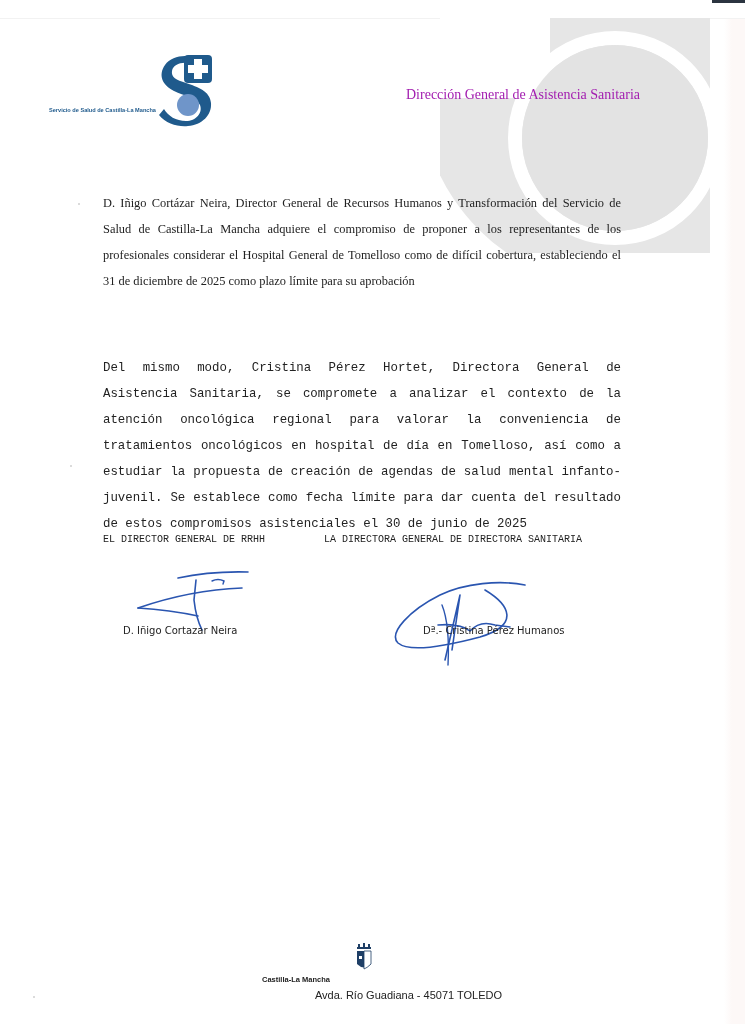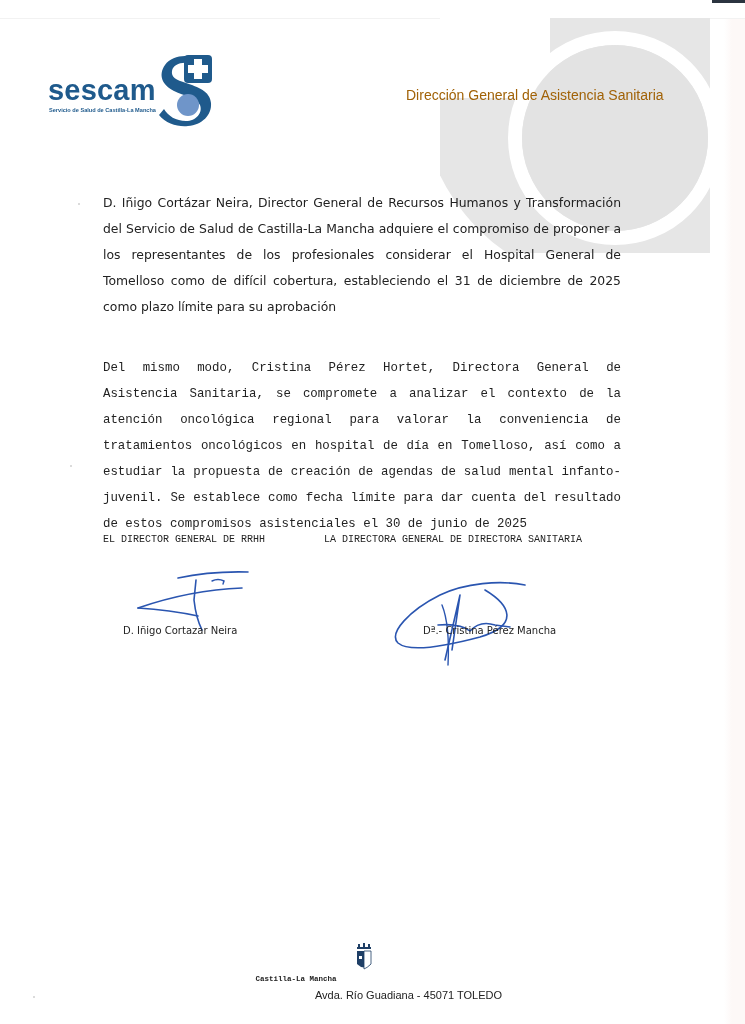--- a/index.html
+++ b/index.html
@@ -32,31 +32,31 @@
     }
     .logo-sub {
       position: absolute; left: 1px; top: 52px;
       font-family: "Liberation Sans", sans-serif; font-weight: bold;
       font-size: 5.6px; color: #1f5a8c; white-space: nowrap;
     }
     .logo-mark { position: absolute; left: 110px; top: -2px; width: 56px; height: 74px; }
 
     .dept-title {
       position: absolute; left: 406px; top: 87px;
-      font-family: Liberation Sans, sans-serif; font-size: 14px;
-      color: #a16207; white-space: nowrap;
+      font-family: Liberation Serif, serif; font-size: 14px;
+      color: #a21caf; white-space: nowrap;
     }
 
     .body-text {
       position: absolute; left: 103px; width: 518px;
       font-family: "DejaVu Sans", sans-serif; font-size: 12.4px;
       line-height: 26px; text-align: justify; color: #222;
       text-align-last: left;
     }
-    .para-1 { top: 190px; }
+    .para-1 { top: 190px; font-family: Liberation Serif, serif; }
     .para-2 { top: 355px; font-family: Liberation Mono, monospace; }
 
     .sig-title {
       position: absolute; top: 534px; font-size: 10px; color: #222; white-space: nowrap;
       font-family: Liberation Mono, monospace;
     }
     .sig-title-left { left: 103px; }
     .sig-title-right { left: 324px; }
     .sig-name {
       position: absolute; font-size: 10px; color: #222; white-space: nowrap;
@@ -64,21 +64,21 @@
     }
     .sig-name-left { left: 123px; top: 625px; }
     .sig-name-right { left: 423px; top: 625px; }
     .signature { position: absolute; }
     .sig-left { left: 130px; top: 568px; width: 130px; height: 70px; }
     .sig-right { left: 390px; top: 565px; width: 145px; height: 110px; }
 
     .footer-emblem { position: absolute; left: 353px; top: 942px; width: 22px; height: 30px; }
     .footer-region {
       position: absolute; left: 0; width: 592px; top: 975px; text-align: center;
-      font-family: Liberation Mono, monospace; font-size: 7.5px; font-weight: bold; color: #222;
+      font-family: Liberation Sans, sans-serif; font-size: 7.5px; font-weight: bold; color: #222;
     }
     .footer-address {
       position: absolute; left: 0; width: 745px; top: 989px; text-align: center;
       font-family: "Liberation Sans", sans-serif; font-size: 11px; color: #222; padding-left: 36px;
     }
     .speck { position: absolute; width: 2px; height: 2px; border-radius: 1px; background: #cfcfcf; }
   </style>
 </head>
 <body>
 
@@ -99,21 +99,20 @@
       <path d="M0,80 Q60,20 110,0 L0,0 Z" fill="#ffffff"></path>
       <path d="M0,180 L0,235 L60,235 Q20,215 0,180 Z" fill="#ffffff"></path>
       <circle cx="175" cy="120" r="100" fill="none" stroke="#ffffff" stroke-width="14"></circle>
       <circle cx="175" cy="120" r="93" fill="#e3e3e3"></circle>
       <path d="M270,0 L272,0 L272,235 L270,235 Z" fill="#ffffff"></path>
     </g>
   </svg>
 </div>
 
 <div class="logo">
-  <div class="logo-word">sescam</div>
   <div class="logo-sub">Servicio de Salud de Castilla-La Mancha</div>
   <svg class="logo-mark" viewBox="0 0 56 74">
     <path d="M40,6 C30,1 14,2 7,12 C0,22 4,32 16,38 C26,43 38,44 42,52 C45,60 38,68 28,68 C18,68 10,63 6,56 L1,62 C8,71 20,74 30,73 C44,72 54,62 53,50 C52,38 40,34 28,30 C18,27 13,24 14,18 C15,12 22,9 30,10 C34,10 38,12 40,14 Z" fill="#1f5a8c"></path>
     <rect x="26" y="2" width="28" height="28" rx="4" fill="#1f5a8c"></rect>
     <rect x="36" y="6" width="8" height="20" fill="#ffffff"></rect>
     <rect x="30" y="12" width="20" height="8" fill="#ffffff"></rect>
     <circle cx="30" cy="52" r="11" fill="#6f95c9"></circle>
   </svg>
 </div>
 
@@ -133,21 +132,21 @@
   <path d="M8,40 Q40,42 68,48" fill="none" stroke="#2a55b0" stroke-width="1.5" stroke-linecap="round"></path>
 </svg>
 
 <svg class="signature sig-right" viewBox="0 0 145 110">
   <path d="M95,25 C120,40 130,60 90,72 C60,80 20,88 8,78 C-2,68 20,45 50,30 C75,18 110,15 135,20" fill="none" stroke="#2a55b0" stroke-width="1.6" stroke-linecap="round"></path>
   <path d="M70,30 L55,95 M70,30 L62,85 M48,60 Q70,58 80,66 M80,66 Q90,55 105,60 L120,62" fill="none" stroke="#2a55b0" stroke-width="1.6" stroke-linecap="round"></path>
   <path d="M52,40 Q60,60 58,100" fill="none" stroke="#2a55b0" stroke-width="1.4" stroke-linecap="round"></path>
 </svg>
 
 <div class="sig-name sig-name-left">D. Iñigo Cortazar Neira</div>
-<div class="sig-name sig-name-right">Dª.- Cristina Pérez Mancha</div>
+<div class="sig-name sig-name-right">Dª.- Cristina Pérez Humanos</div>
 
 <svg class="footer-emblem" viewBox="0 0 22 30">
   <rect x="5" y="2" width="2" height="3" fill="#1f3f66"></rect>
   <rect x="10" y="1" width="2" height="4" fill="#1f3f66"></rect>
   <rect x="15" y="2" width="2" height="3" fill="#1f3f66"></rect>
   <rect x="4" y="5" width="14" height="2" fill="#1f3f66"></rect>
   <path d="M4,9 L18,9 L18,22 Q11,29 4,22 Z" fill="#1f3f66"></path>
   <path d="M11,9 L18,9 L18,22 Q14,26 11,27 Z" fill="#ffffff" stroke="#1f3f66" stroke-width="0.8"></path>
   <rect x="6" y="14" width="3" height="3" fill="#ffffff"></rect>
 </svg>

